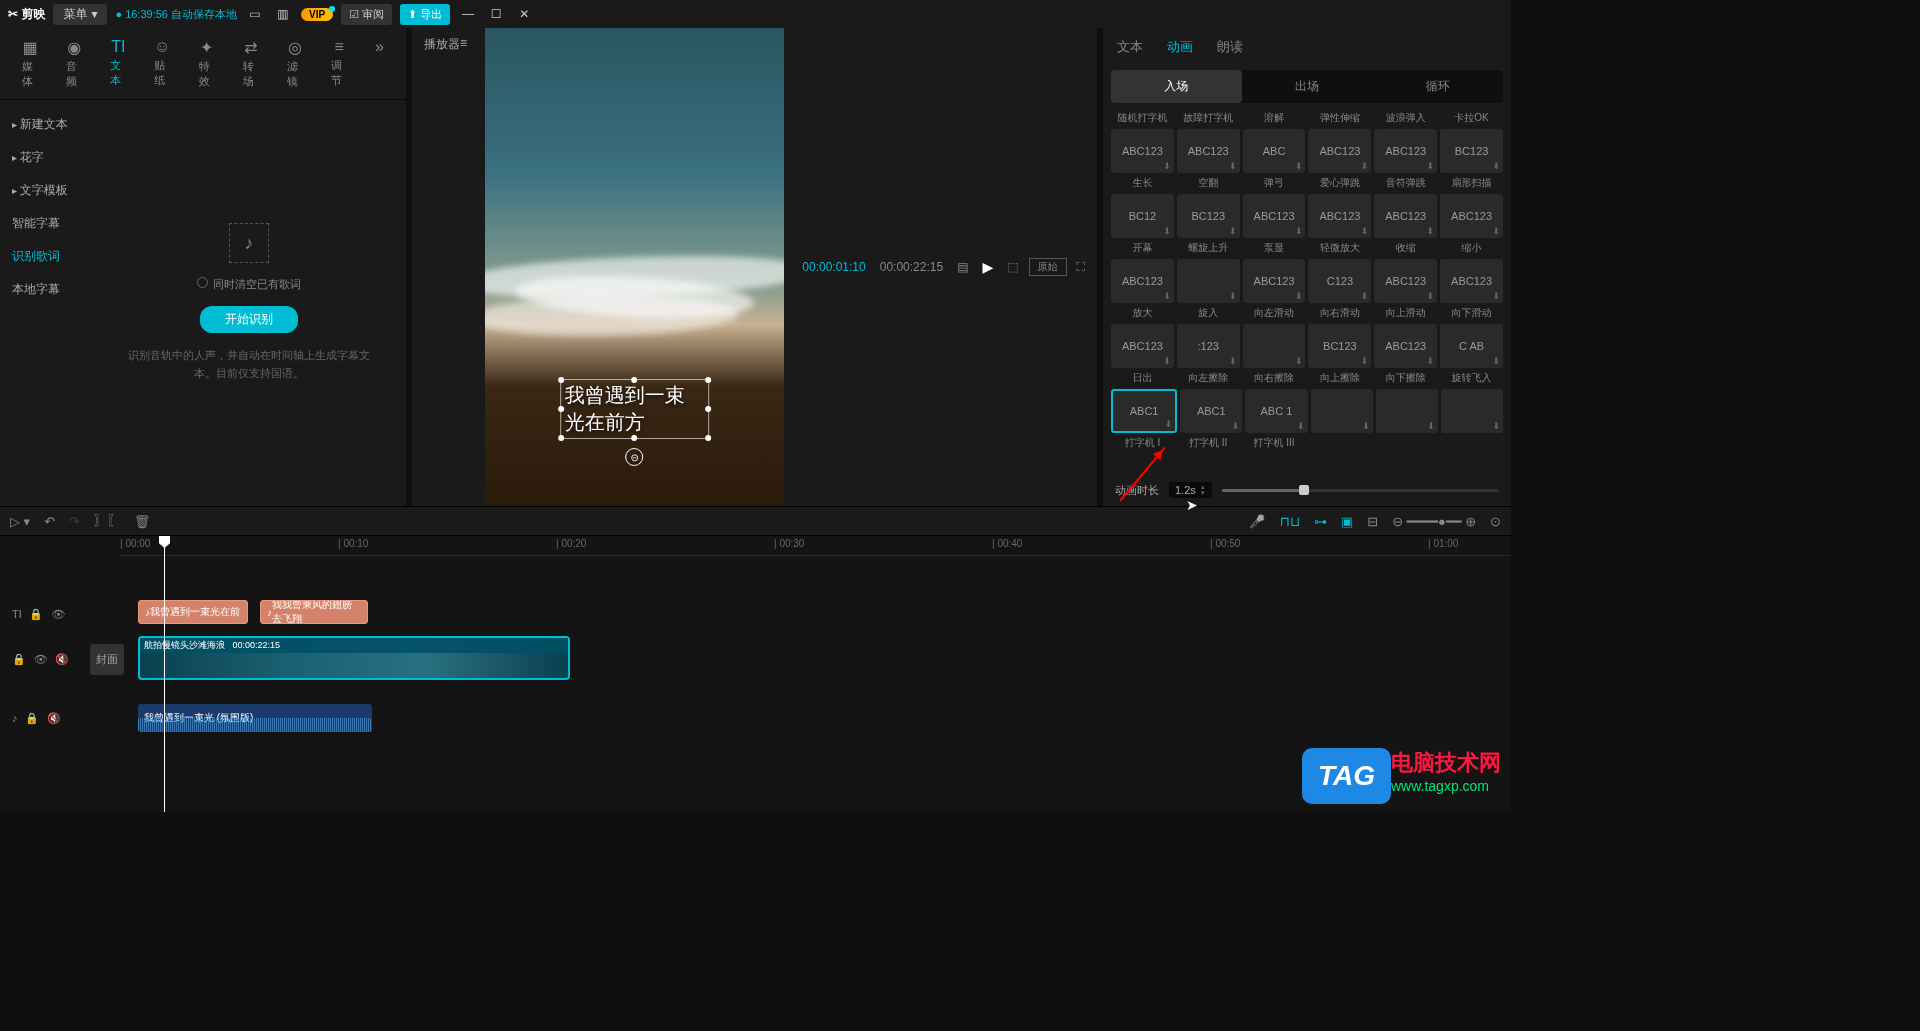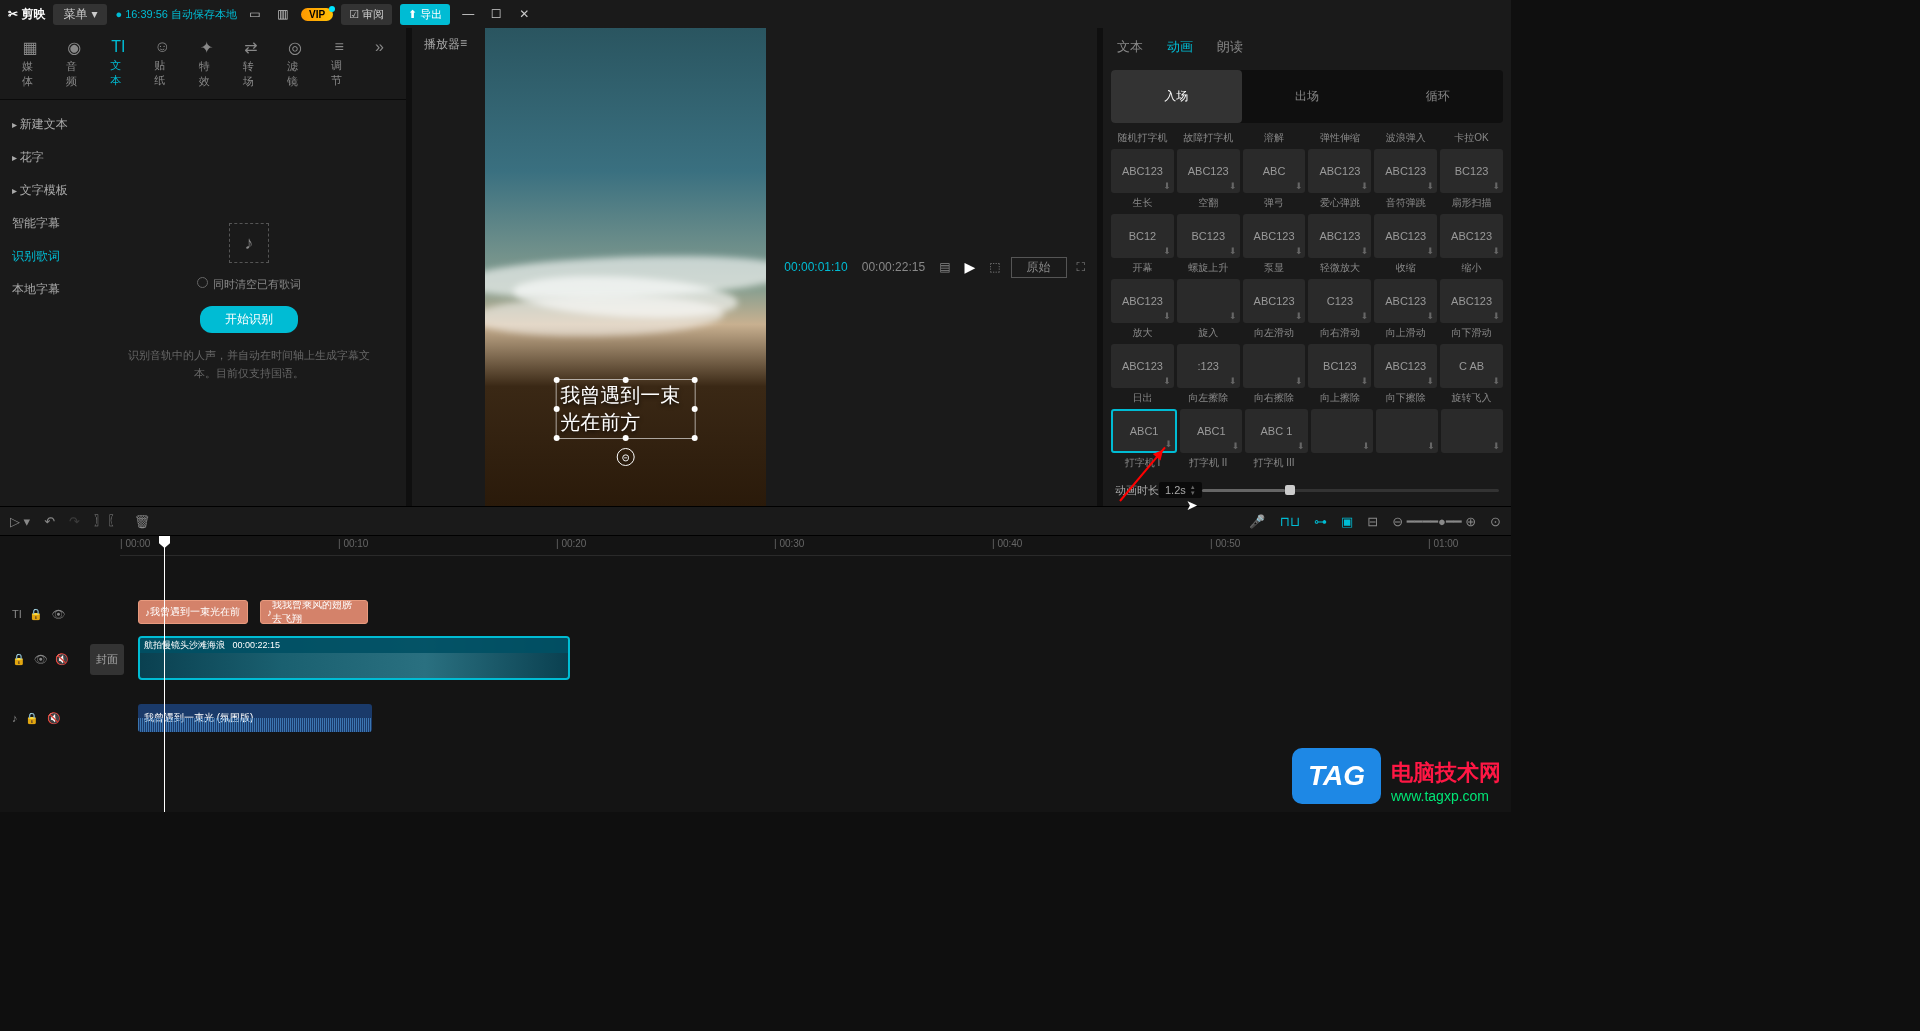--- a/index.html
+++ b/index.html
@@ -47,30 +47,30 @@
 .del-icon{position:absolute;bottom:-28px;left:50%;transform:translateX(-50%);width:18px;height:18px;border:1px solid #fff;border-radius:50%;display:flex;align-items:center;justify-content:center;font-size:10px;color:#fff}
 .player-controls{padding:8px 12px;display:flex;align-items:center;gap:14px;color:#888}
 .time-cur{color:#00bcd4}
 .play-btn{flex:1;text-align:center;font-size:14px;color:#fff}
 .ctrl-right{display:flex;gap:10px;align-items:center}
 .right-panel{width:408px;background:#1a1a1a;display:flex;flex-direction:column}
 .rtabs{display:flex;padding:10px 14px;gap:24px;font-size:13px}
 .rtab{color:#888;cursor:pointer}
 .rtab.active{color:#00bcd4}
 .subtabs{display:flex;margin:4px 8px;background:#0f0f0f;border-radius:4px}
-.subtab{flex:1;text-align:center;padding:18px;color:#888;cursor:pointer;font-size:12px}
+.subtab{flex:1;text-align:center;padding:8px;color:#888;cursor:pointer;font-size:12px}
 .subtab.active{background:#333;border-radius:4px;color:#fff}
 .anim-grid{flex:1;overflow-y:auto;padding:4px 8px}
 .anim-row-labels{display:flex;gap:3px;margin-bottom:4px}
 .anim-label{flex:1;text-align:center;font-size:10px;color:#888;min-width:60px}
 .anim-row{display:flex;gap:3px;margin-bottom:3px}
 .anim-cell{flex:1;min-width:60px;height:44px;background:#2a2a2a;border-radius:3px;display:flex;align-items:center;justify-content:center;color:#999;font-size:11px;position:relative;cursor:pointer}
 .anim-cell.selected{border:2px solid #00bcd4}
 .dl{position:absolute;bottom:2px;right:3px;font-size:9px;color:#666}
-.duration-row{display:flex;align-items:center;padding:8px 12px;font-size:11px;color:#aaa}
+.duration-row{display:flex;align-items:center;gap:10px;padding:8px 12px;font-size:11px;color:#aaa}
 .dur-input{background:#0a0a0a;padding:2px 6px;border-radius:2px;display:flex;align-items:center;gap:4px}
 .slider-track{flex:1;height:3px;background:#333;border-radius:2px;position:relative}
 .slider-fill{position:absolute;left:0;width:28%;height:100%;background:#666;border-radius:2px}
 .slider-thumb{position:absolute;left:28%;top:-4px;width:10px;height:10px;background:#ccc;border-radius:2px}
 .arrow-annotation{position:absolute;left:1120px;top:500px;width:70px;height:2px;background:red;transform:rotate(-50deg);transform-origin:left}
 .arrow-annotation::after{content:"";position:absolute;right:-2px;top:-4px;border:5px solid transparent;border-left:10px solid red}
 .cursor-annotation{position:absolute;left:1186px;top:497px;color:#fff;font-size:14px}
 .tools-row{height:30px;background:#1a1a1a;display:flex;align-items:center;padding:0 10px;gap:14px;border-top:1px solid #000;border-bottom:1px solid #000}
 .tool-btn{color:#888;cursor:pointer;font-size:13px}
 .tools-spacer{flex:1}
@@ -82,21 +82,21 @@
 .track{display:flex;align-items:center;height:36px;margin-bottom:0}
 .track-head{width:120px;display:flex;align-items:center;gap:8px;padding:0 12px;color:#888;font-size:11px}
 .track-body{flex:1;position:relative;height:100%}
 .clip{position:absolute;top:4px;height:24px;border-radius:3px;display:flex;align-items:center;padding:0 6px;font-size:10px;overflow:hidden}
 .text-clip{background:#d4826a;color:#fff;border:1px solid #e89a7e}
 .video-clip{background:linear-gradient(90deg,#0a4050,#1a6070,#2a7080,#0a4050);color:#fff;height:44px;top:4px;border:2px solid #00bcd4;border-radius:4px}
 .video-clip-header{position:absolute;top:0;left:0;right:0;background:rgba(0,80,100,0.9);padding:1px 4px;font-size:9px}
 .audio-clip{background:#1a3a6a;color:#fff;height:28px}
 .audio-wave{position:absolute;bottom:0;left:0;right:0;height:14px;background:repeating-linear-gradient(90deg,#4a90d0 0,#4a90d0 1px,transparent 1px,transparent 2px);opacity:0.7}
 .cover-btn{position:absolute;left:90px;top:108px;background:#333;padding:8px 6px;font-size:11px;color:#aaa;border-radius:3px}
-.watermark-box{position:absolute;right:10px;bottom:8px;display:flex;align-items:flex-end;gap:10px}
+.watermark-box{position:absolute;right:10px;bottom:8px;display:flex;align-items:flex-start;gap:0}
 .tag-badge{background:#1e88e5;color:#fff;font-weight:bold;padding:12px 16px;border-radius:10px;font-size:28px;font-style:italic}
 .wm-text{display:flex;flex-direction:column}
 .wm-cn{color:#ff1744;font-size:22px;font-weight:bold}
 .wm-en{color:#00e676;font-size:14px}
 .stepper{display:flex;flex-direction:column;font-size:6px;color:#666;line-height:1}
 </style>
 </head>
 <body>
 
 <div class="titlebar">
@@ -193,21 +193,21 @@
         <span class="del-icon">⊝</span>
       </div>
     </div>
     <div class="player-controls">
       <span class="time-cur">00:00:01:10</span>
       <span>00:00:22:15</span>
       <span>▤</span>
       <span class="play-btn">▶</span>
       <div class="ctrl-right">
         <span>⬚</span>
-        <span style="border:1px solid #555;padding:1px 15px;font-size:12px">原始</span>
+        <span style="border:1px solid #555;padding:1px 8px;font-size:10px">原始</span>
         <span>⛶</span>
       </div>
     </div>
   </div>
 
   <div class="right-panel">
     <div class="rtabs">
       <span class="rtab">文本</span>
       <span class="rtab active">动画</span>
       <span class="rtab">朗读</span>

